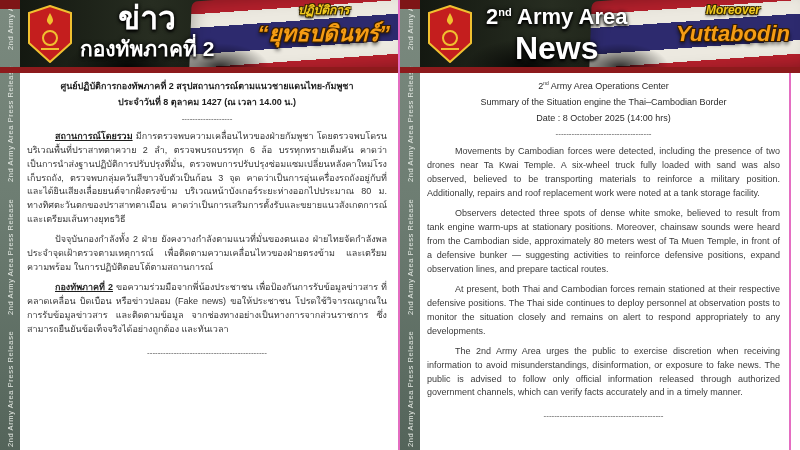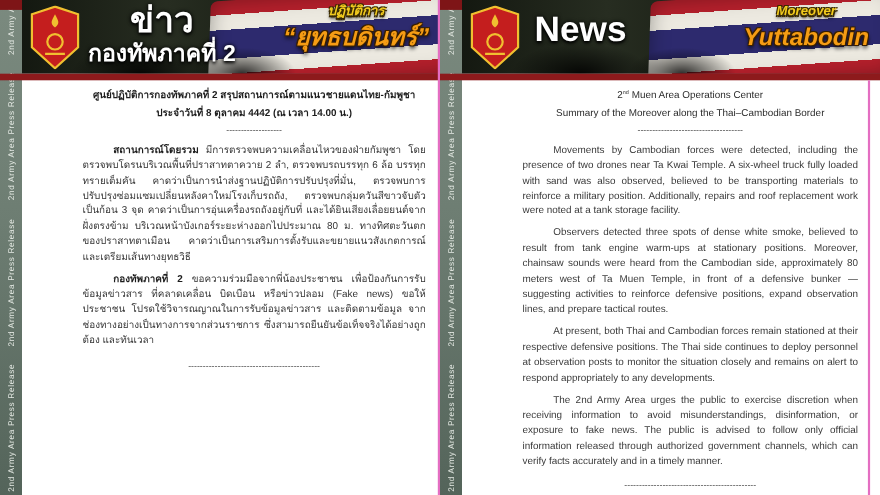--- a/index.html
+++ b/index.html
@@ -72,29 +72,29 @@
   }
   .red-stripe{position:absolute;left:0;right:0;top:67px;height:6px;background:#8d1a1c;z-index:8;}
 
   
   .pink-right{position:absolute;top:0;right:0;width:2px;height:100%;background:#e46ec2;z-index:9;}
   .pink-inset{position:absolute;top:73px;right:9px;width:2px;height:377px;background:#e46ec2;z-index:9;}
 
   
   .doc{
     position:absolute;top:79px;left:27px;right:13px;bottom:0;z-index:2;
-    color:#333;font-size:9px;line-height:1.55;margin-left:48px;
+    color:#333;font-size:9px;line-height:1.55;
   }
   .right-p .doc{right:20px;color:#3a3a3a;}
   .doc-title{text-align:center;font-weight:bold;color:#1d1d1d;line-height:1.75;}
   .right-p .doc-title{font-weight:normal;color:#2c2c2c;}
   .doc-title sup{font-size:.55em;}
   .divider{text-align:center;color:#444;font-size:8px;letter-spacing:0;line-height:1.4;margin:2px 0 6px 0;}
   .para{margin:0 0 6px 0;text-indent:28px;text-align:justify;}
-  .para .lead{font-weight:bold;color:#1d1d1d;}
+  .para .lead{font-weight:bold;color:#1d1d1d;text-decoration:underline;}
   .section-head{margin:2px 0 4px 0;color:#2c2c2c;}
   .end-divider{text-align:center;color:#444;font-size:8px;margin-top:10px;}
 </style>
 </head>
 <body>
 
 <div class="panel left">
 
   <div class="header">
     <div class="flag"></div>
@@ -123,42 +123,44 @@
         <span>2nd Army Area Press Release</span>
         <span>2nd Army Area Press Release</span>
         <span>2nd Army Area Press Release</span>
       </div>
     </div>
   </div>
   <div class="sidebar-cap"></div>
 
   <div class="doc">
     <div class="doc-title">ศูนย์ปฏิบัติการกองทัพภาคที่ 2 สรุปสถานการณ์ตามแนวชายแดนไทย-กัมพูชา</div>
-    <div class="doc-title">ประจำวันที่ 8 ตุลาคม 4442 (ณ เวลา 14.00 น.)</div>
+    <div class="doc-title">ประจำวันที่ 8 ตุลาคม 1427 (ณ เวลา 14.00 น.)</div>
     <div class="divider">-------------------</div>
     <p class="para"><span class="lead">สถานการณ์โดยรวม</span><span> มีการตรวจพบความเคลื่อนไหวของฝ่ายกัมพูชา โดยตรวจพบโดรนบริเวณพื้นที่ปราสาทตาควาย 2 ลำ, ตรวจพบรถบรรทุก 6 ล้อ บรรทุกทรายเต็มคัน คาดว่าเป็นการนำส่งฐานปฏิบัติการปรับปรุงที่มั่น, ตรวจพบการปรับปรุงซ่อมแซมเปลี่ยนหลังคาใหม่โรงเก็บรถถัง, ตรวจพบกลุ่มควันสีขาวจับตัวเป็นก้อน 3 จุด คาดว่าเป็นการอุ่นเครื่องรถถังอยู่กับที่ และได้ยินเสียงเลื่อยยนต์จากฝั่งตรงข้าม บริเวณหน้าบังเกอร์ระยะห่างออกไปประมาณ 80 ม. ทางทิศตะวันตกของปราสาทตาเมือน คาดว่าเป็นการเสริมการตั้งรับและขยายแนวสังเกตการณ์ และเตรียมเส้นทางยุทธวิธี</span></p>
+    <p class="para"><span>ปัจจุบันกองกำลังทั้ง 2 ฝ่าย ยังคงวางกำลังตามแนวที่มั่นของตนเอง ฝ่ายไทยจัดกำลังพลประจำจุดเฝ้าตรวจตามเหตุการณ์ เพื่อติดตามความเคลื่อนไหวของฝ่ายตรงข้าม และเตรียมความพร้อม ในการปฏิบัติตอบโต้ตามสถานการณ์</span></p>
     <p class="para"><span class="lead">กองทัพภาคที่ 2</span><span> ขอความร่วมมือจากพี่น้องประชาชน เพื่อป้องกันการรับข้อมูลข่าวสาร ที่คลาดเคลื่อน บิดเบือน หรือข่าวปลอม (Fake news) ขอให้ประชาชน โปรดใช้วิจารณญาณในการรับข้อมูลข่าวสาร และติดตามข้อมูล จากช่องทางอย่างเป็นทางการจากส่วนราชการ ซึ่งสามารถยืนยันข้อเท็จจริงได้อย่างถูกต้อง และทันเวลา</span></p>
     <div class="end-divider">---------------------------------------------</div>
   </div>
 
   <div class="pink-right"></div>
 </div>
 
 <div class="panel right-p">
 
   <div class="header">
     <div class="flag"></div>
     <div class="header-shade"></div>
     <svg class="emblem" viewBox="0 0 46 58">
       <path d="M23 1 L44 8 L44 38 L23 57 L2 38 L2 8 Z" fill="#c41e1e" stroke="#f0c030" stroke-width="2"></path>
       <circle cx="23" cy="33" r="7" fill="none" stroke="#f0c030" stroke-width="2"></circle>
       <path d="M23 8 C20 14 18 16 23 20 C28 16 26 14 23 8 Z" fill="#f0c030"></path>
       <path d="M14 44 H32" stroke="#f0c030" stroke-width="2"></path>
     </svg>
     <div class="header-titles">
+      <div class="hdr-top"><span>2</span><sup>nd</sup><span> Army Area</span></div>
       <div class="hdr-bottom">News</div>
     </div>
     <div class="op-block">
       <div class="op-label">Moreover</div>
       <div class="op-name">Yuttabodin</div>
     </div>
   </div>
   <div class="red-stripe"></div>
 
   <div class="sidebar">
@@ -167,22 +169,23 @@
         <span>2nd Army Area Press Release</span>
         <span>2nd Army Area Press Release</span>
         <span>2nd Army Area Press Release</span>
         <span>2nd Army Area Press Release</span>
       </div>
     </div>
   </div>
   <div class="sidebar-cap"></div>
 
   <div class="doc">
-    <div class="doc-title"><span>2</span><sup>nd</sup><span> Muen Area Operations Center</span></div>
-    <div class="doc-title">Summary of the Moreover along the Thai–Cambodian Border</div>
+    <div class="doc-title"><span>2</span><sup>nd</sup><span> Army Area Operations Center</span></div>
+    <div class="doc-title">Summary of the Situation engine the Thai–Cambodian Border</div>
+    <div class="doc-title">Date : 8 October 2025 (14:00 hrs)</div>
     <div class="divider">------------------------------------</div>
     <p class="para">Movements by Cambodian forces were detected, including the presence of two drones near Ta Kwai Temple. A six-wheel truck fully loaded with sand was also observed, believed to be transporting materials to reinforce a military position. Additionally, repairs and roof replacement work were noted at a tank storage facility.</p>
     <p class="para">Observers detected three spots of dense white smoke, believed to result from tank engine warm-ups at stationary positions. Moreover, chainsaw sounds were heard from the Cambodian side, approximately 80 meters west of Ta Muen Temple, in front of a defensive bunker — suggesting activities to reinforce defensive positions, expand observation lines, and prepare tactical routes.</p>
     <p class="para">At present, both Thai and Cambodian forces remain stationed at their respective defensive positions. The Thai side continues to deploy personnel at observation posts to monitor the situation closely and remains on alert to respond appropriately to any developments.</p>
     <p class="para">The 2nd Army Area urges the public to exercise discretion when receiving information to avoid misunderstandings, disinformation, or exposure to fake news. The public is advised to follow only official information released through authorized government channels, which can verify facts accurately and in a timely manner.</p>
     <div class="end-divider">---------------------------------------------</div>
   </div>
 
   <div class="pink-inset"></div>
 </div>

